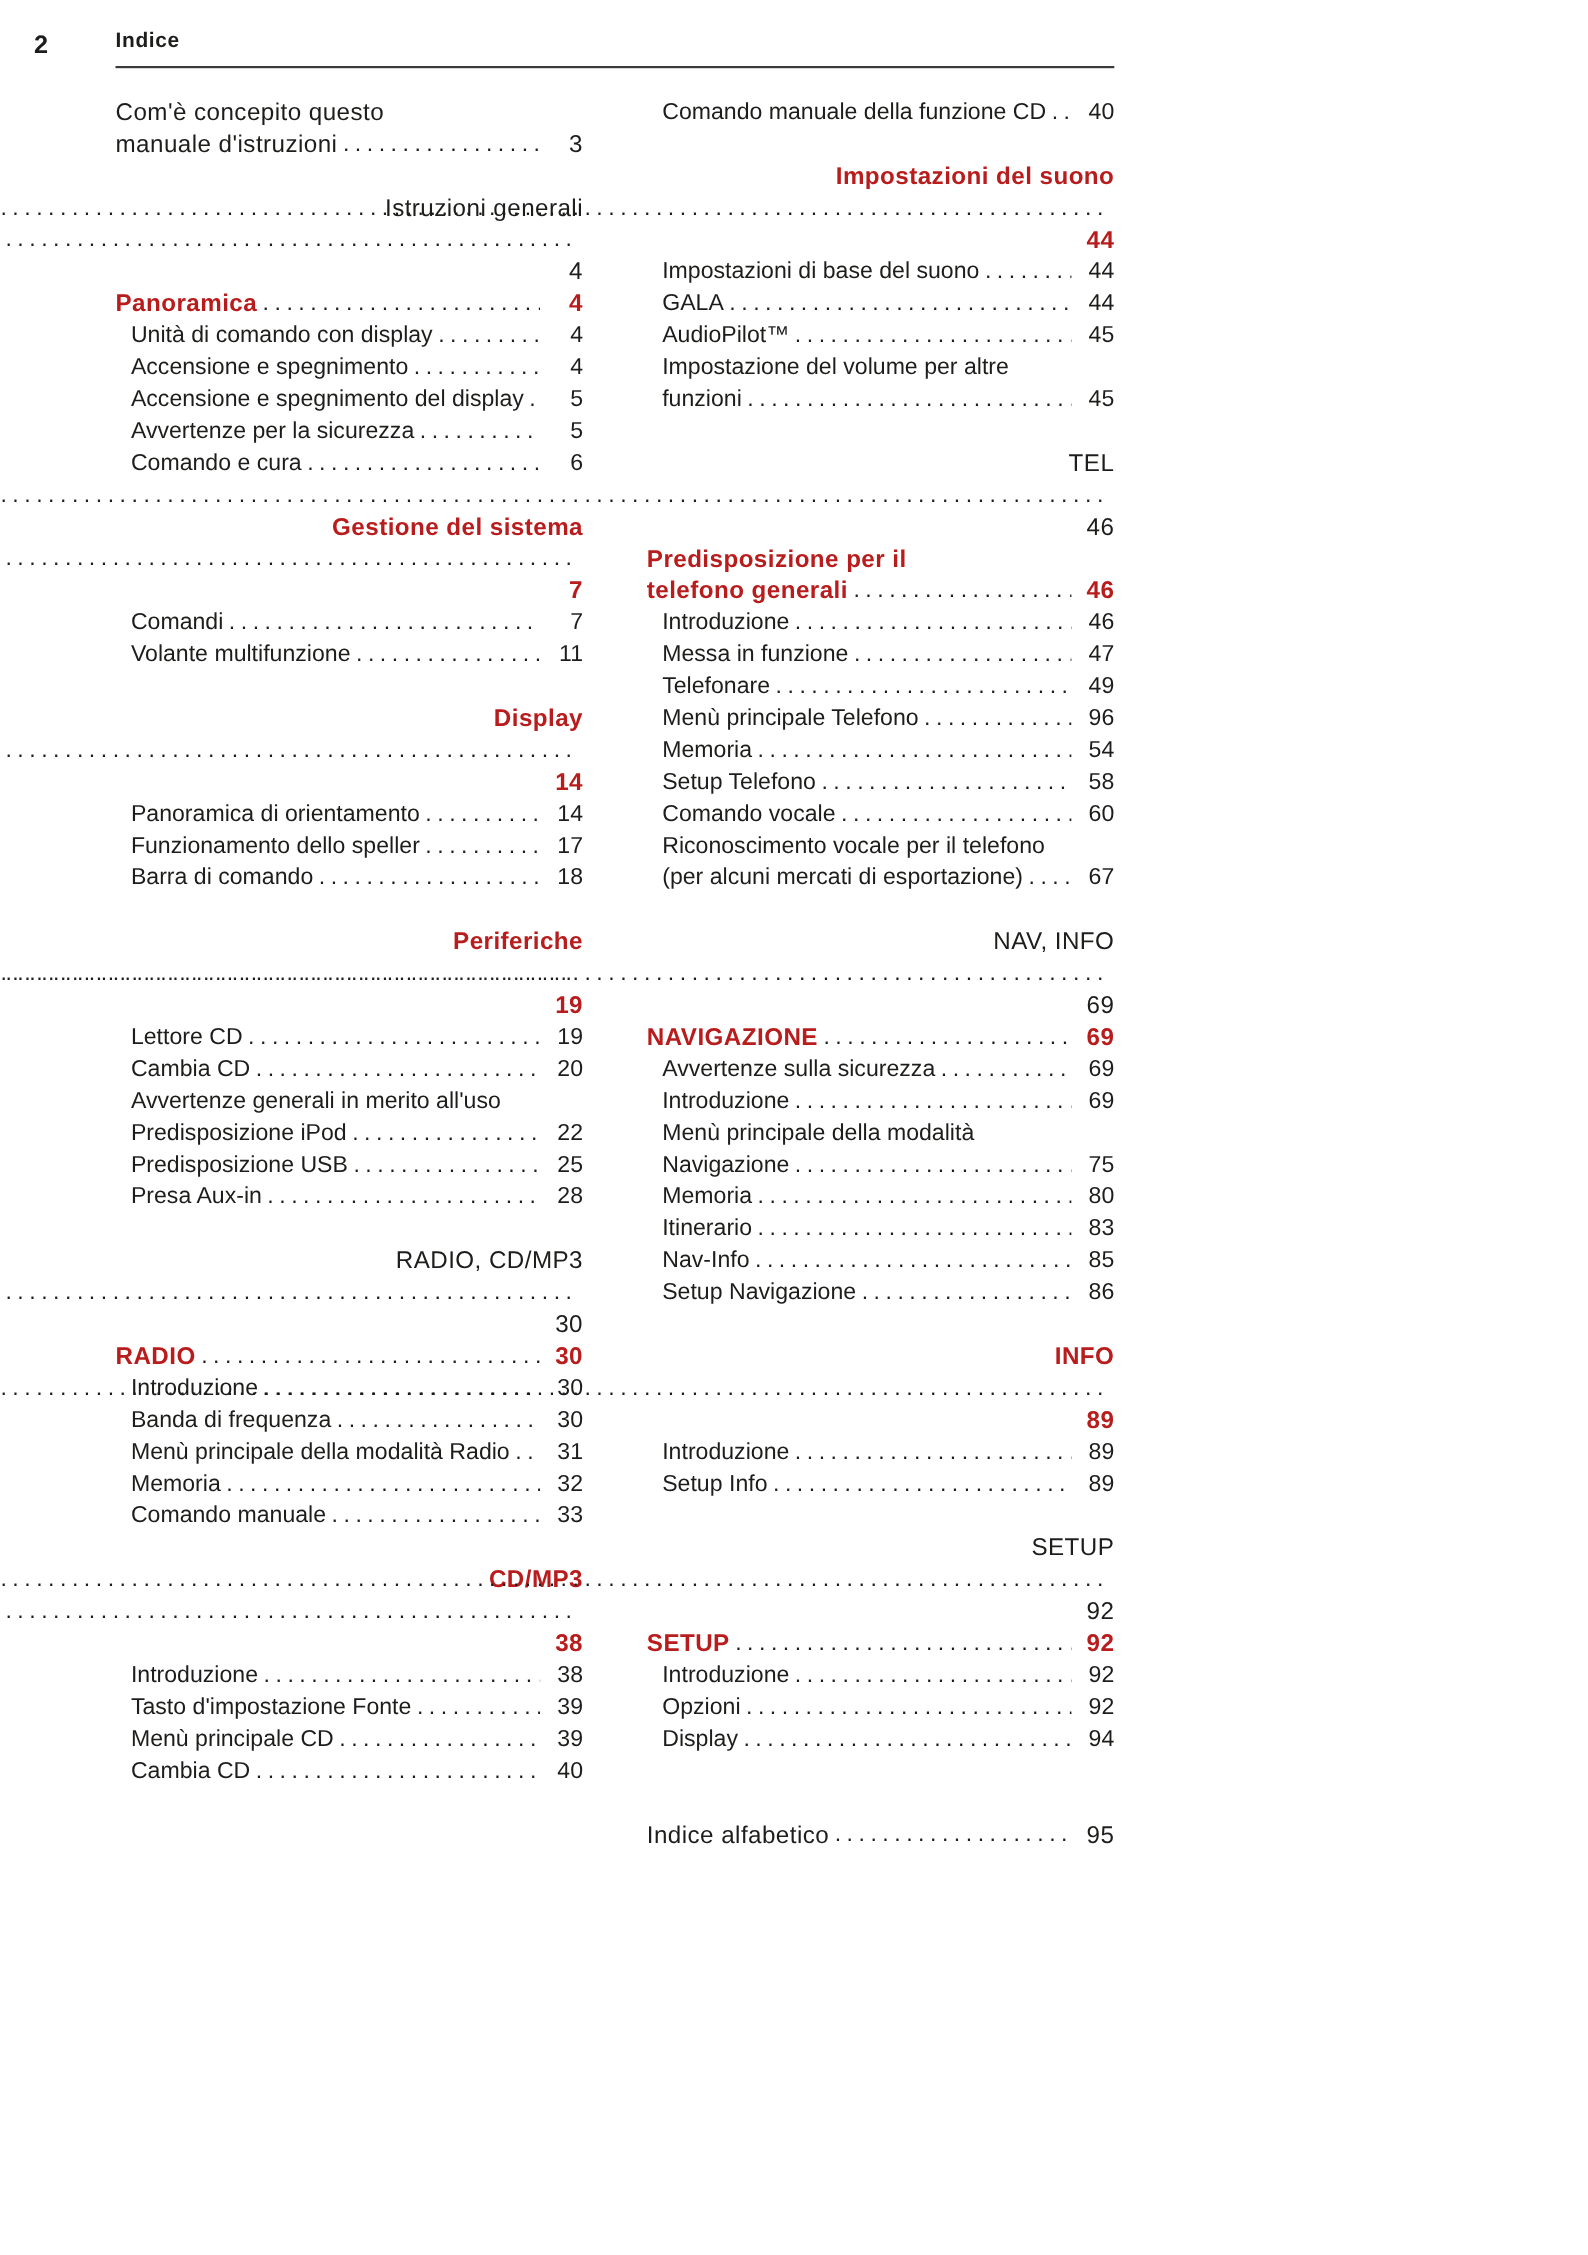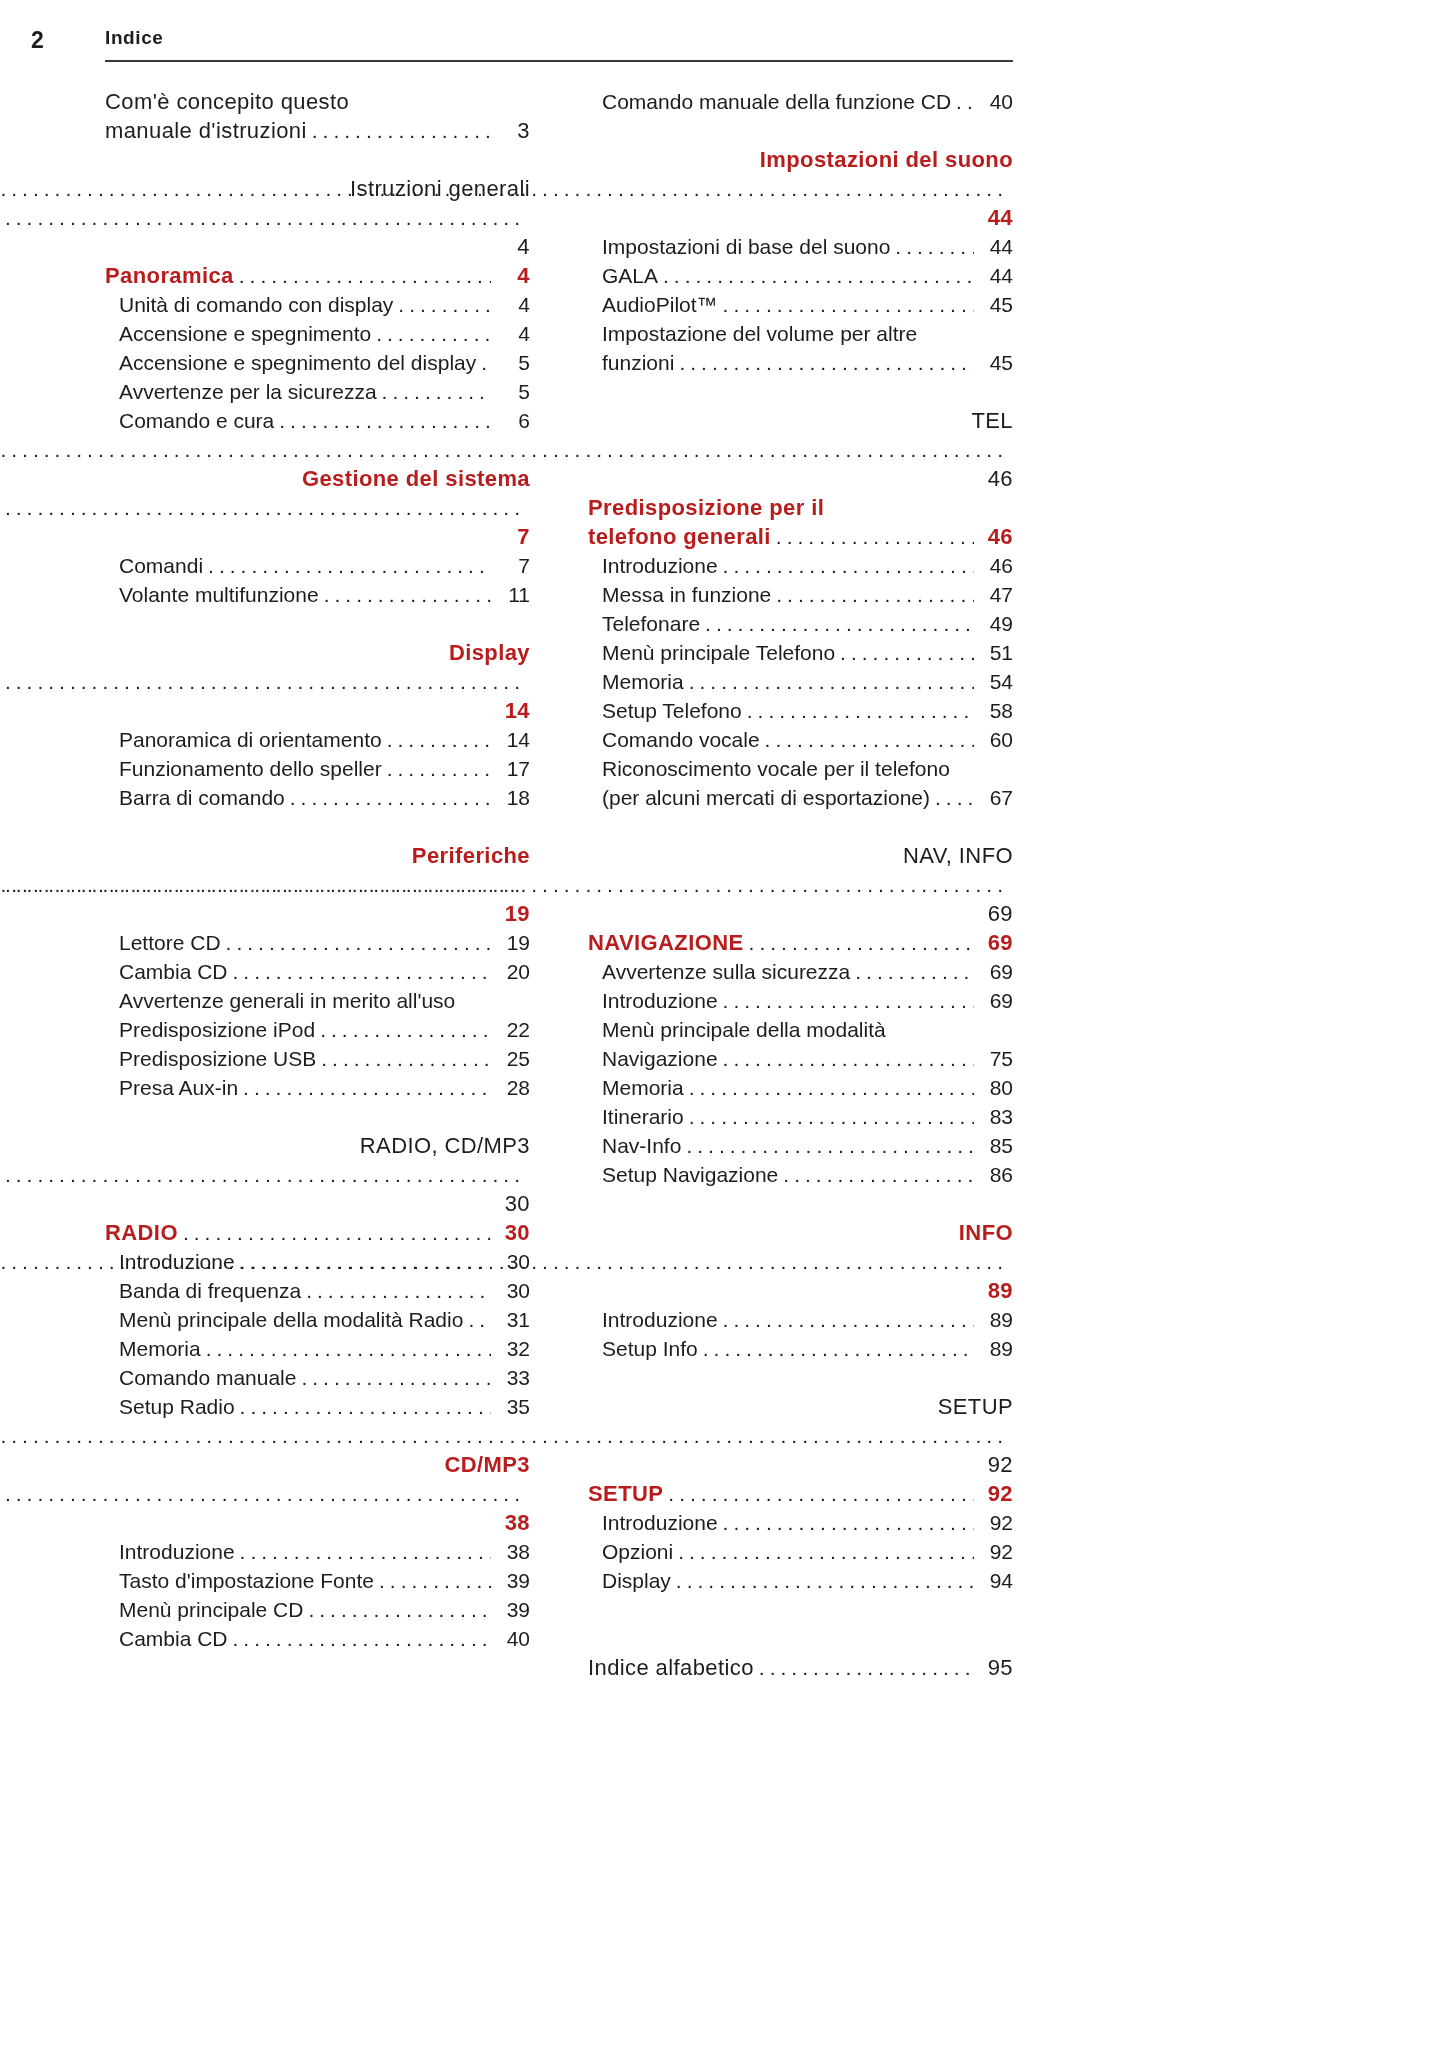--- a/index.html
+++ b/index.html
@@ -249,25 +249,20 @@
         <div class="row item">
           <span class="label">Memoria</span>
           <span class="leader"></span>
           <span class="pagenum">32</span>
         </div>
         <div class="row item">
           <span class="label">Comando manuale</span>
           <span class="leader"></span>
           <span class="pagenum">33</span>
         </div>
-        <div class="row item">
-          <span class="label">Setup Radio</span>
-          <span class="leader"></span>
-          <span class="pagenum">35</span>
-        </div>
         <div class="row h2 gap1">
           <span class="label">CD/MP3</span>
           <span class="leader"></span>
           <span class="pagenum">38</span>
         </div>
         <div class="row item">
           <span class="label">Introduzione</span>
           <span class="leader"></span>
           <span class="pagenum">38</span>
         </div>
@@ -345,21 +340,21 @@
           <span class="pagenum">47</span>
         </div>
         <div class="row item">
           <span class="label">Telefonare</span>
           <span class="leader"></span>
           <span class="pagenum">49</span>
         </div>
         <div class="row item">
           <span class="label">Menù principale Telefono</span>
           <span class="leader"></span>
-          <span class="pagenum">51</span>
+          <span class="pagenum">96</span>
         </div>
         <div class="row item">
           <span class="label">Memoria</span>
           <span class="leader"></span>
           <span class="pagenum">54</span>
         </div>
         <div class="row item">
           <span class="label">Setup Telefono</span>
           <span class="leader"></span>
           <span class="pagenum">58</span>

